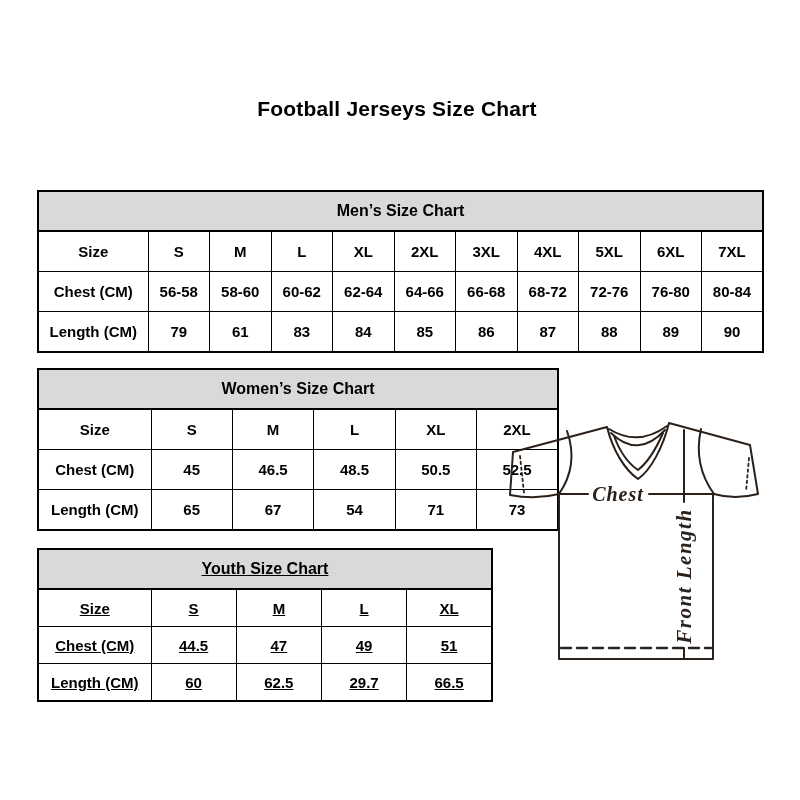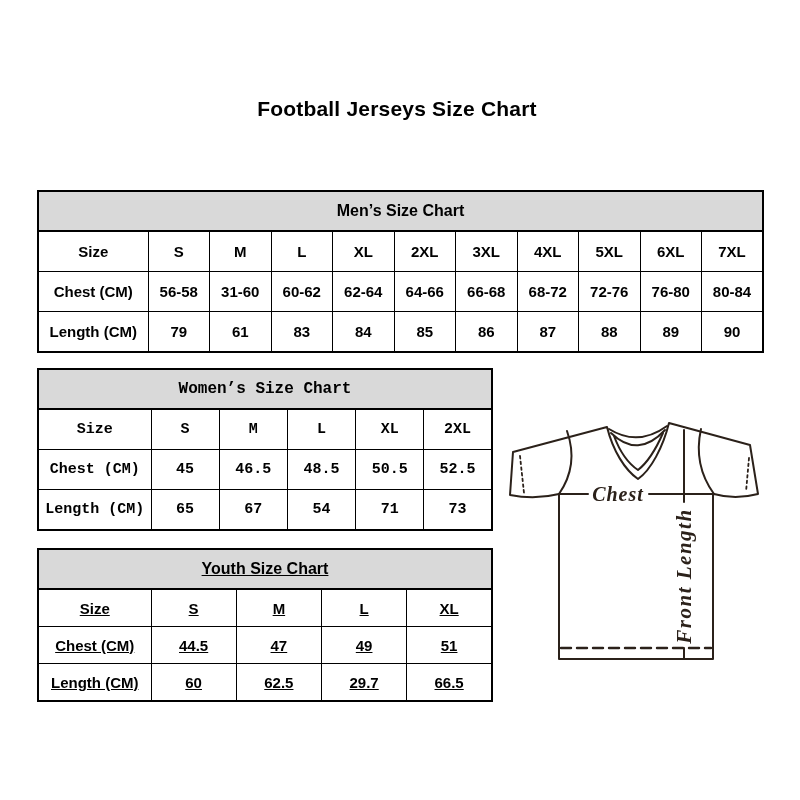--- a/index.html
+++ b/index.html
@@ -18,21 +18,21 @@
   .size-table th,.size-table td{border:1.5px solid #000;}
   .size-table th.section{
     background:#d9d9d9;height:36px;font-size:16px;font-weight:bold;text-align:center;
     border-bottom-width:2px;
   }
   .size-table td{
     height:39px;text-align:center;vertical-align:middle;
     font-size:15px;font-weight:bold;padding:0 2px;white-space:nowrap;
   }
   #men{left:37px;top:148px;width:727px;margin-top:42px;}
-  #women{left:37px;top:368px;width:456px;font-family:Liberation Mono, monospace;}
+  #women{left:37px;top:368px;width:522px;}
   #youth{left:37px;top:548px;width:456px;text-decoration:underline;}
   #youth td{height:36px;}
   svg.jersey{position:absolute;left:503px;top:407px;}
   .jersey text{
     font-family:"Liberation Serif",serif;font-style:italic;font-weight:bold;
     fill:#2b211a;
   }
 </style>
 </head>
 <body>
@@ -61,21 +61,21 @@
           <td>2XL</td>
           <td>3XL</td>
           <td>4XL</td>
           <td>5XL</td>
           <td>6XL</td>
           <td>7XL</td>
         </tr>
         <tr>
           <td>Chest (CM)</td>
           <td>56-58</td>
-          <td>31-60</td>
+          <td>58-60</td>
           <td>60-62</td>
           <td>62-64</td>
           <td>64-66</td>
           <td>66-68</td>
           <td>68-72</td>
           <td>72-76</td>
           <td>76-80</td>
           <td>80-84</td>
         </tr>
         <tr>

